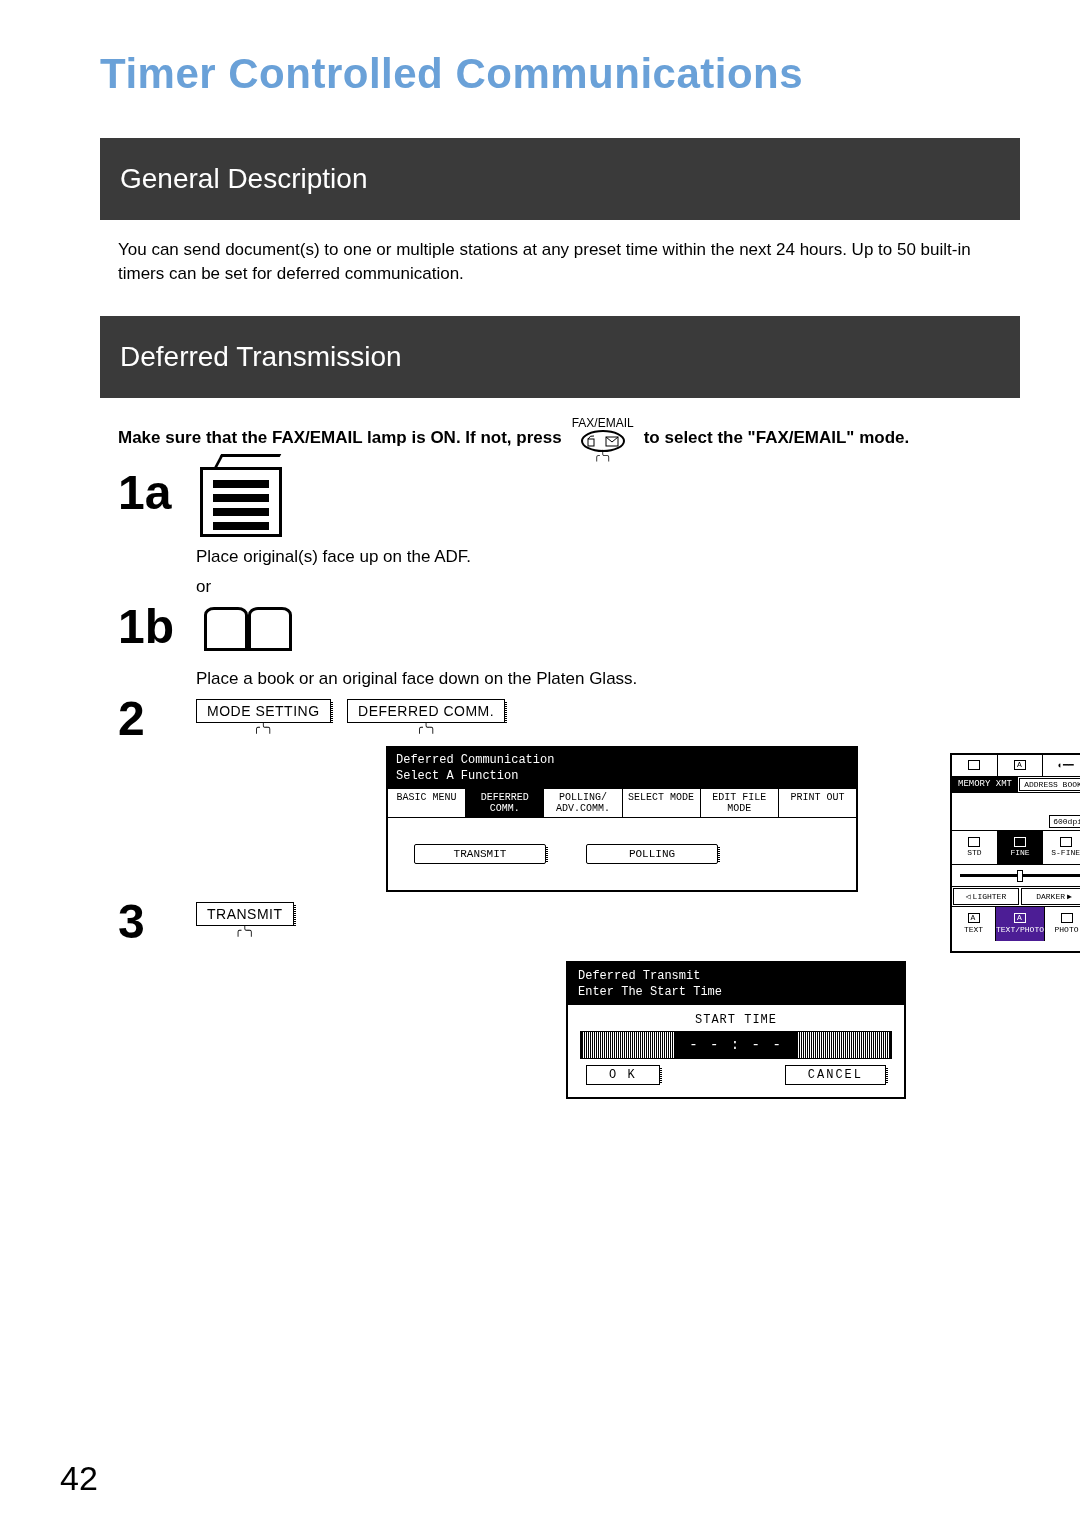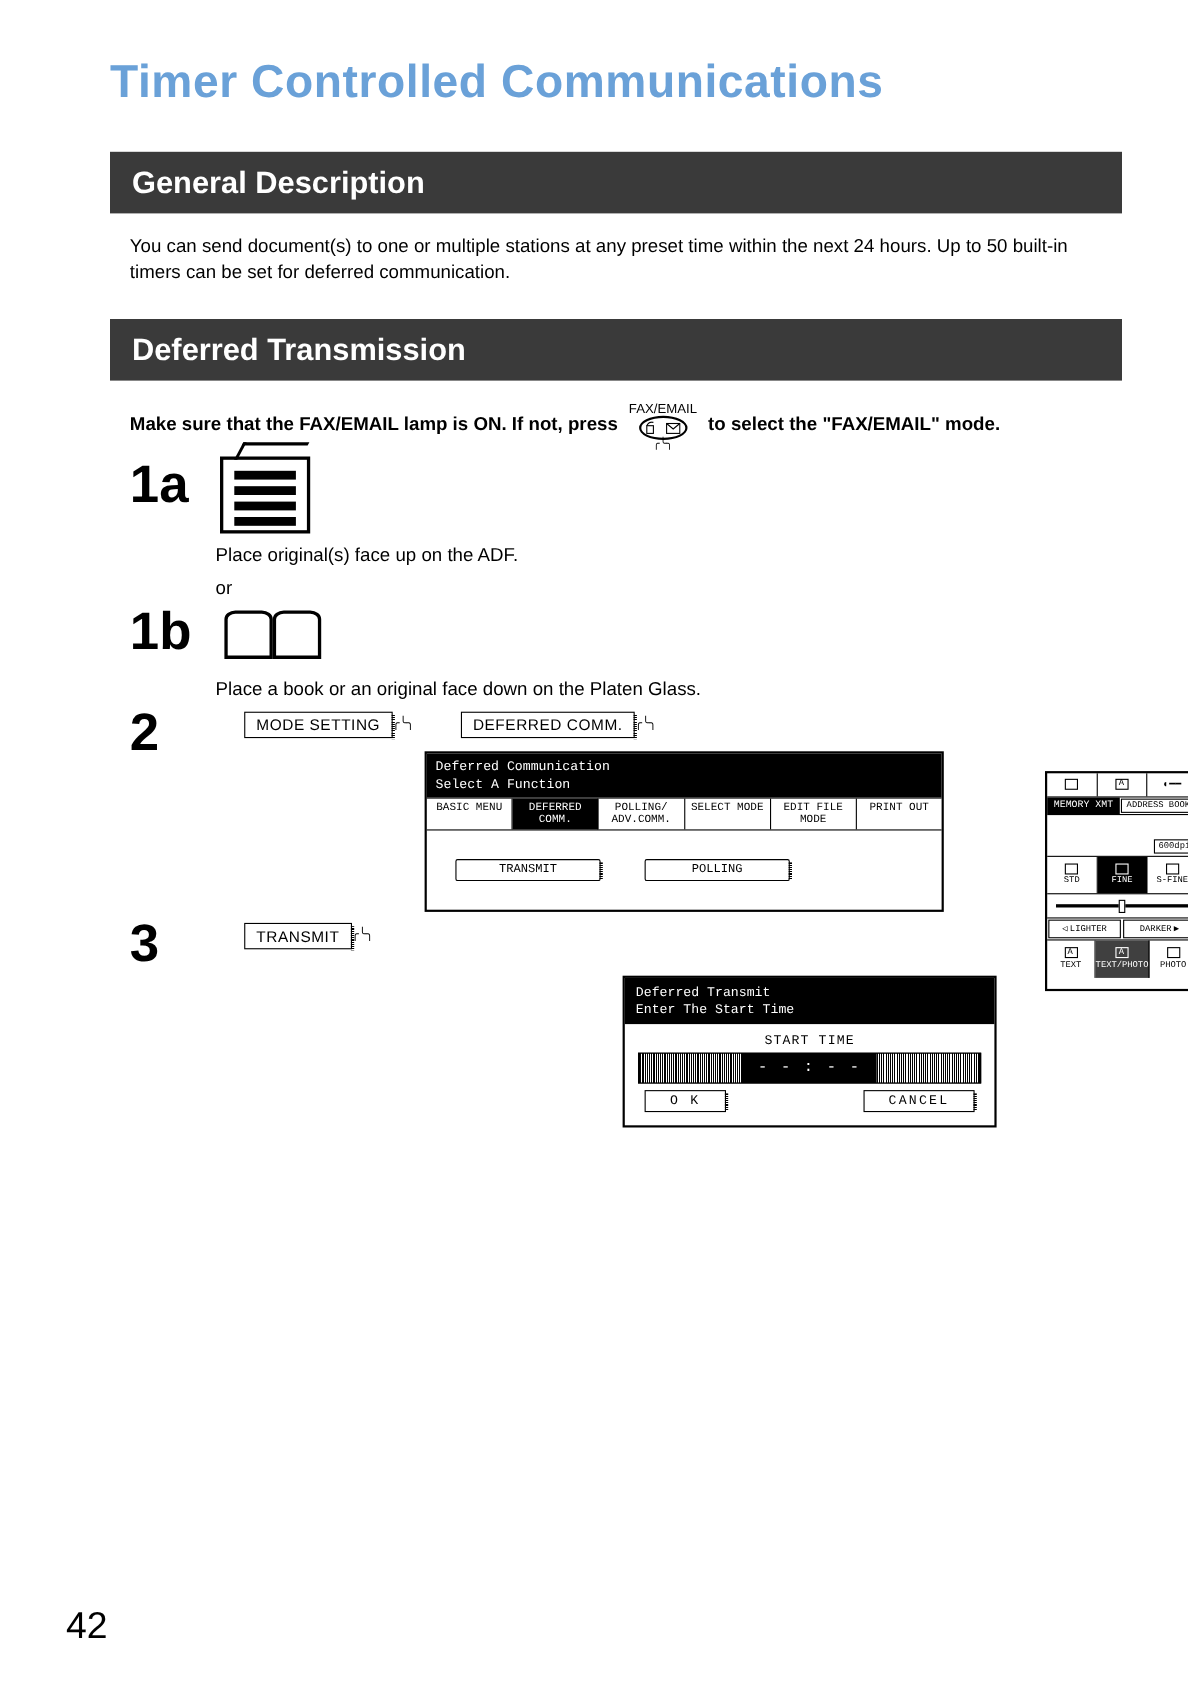--- a/index.html
+++ b/index.html
@@ -1,19 +1,19 @@
 <!DOCTYPE html>
 <html><head>
 <meta charset="utf-8">
 <style>
   * { box-sizing: border-box; margin: 0; padding: 0; }
   html, body { width: 1080px; height: 1528px; background: #fff; font-family: Arial, Helvetica, sans-serif; color: #000; }
   .page { padding: 40px 60px 20px 100px; position: relative; height: 100%; }
   .title { color: #6aa1d8; font-size: 42px; font-weight: bold; margin: 10px 0 40px 0; letter-spacing: 0.5px; }
-  .section-bar { background: #3a3a3a; color: #fff; font-size: 28px; font-weight: bold; padding: 12px 20px; margin-bottom: 18px; }
+  .section-bar { background: #3a3a3a; color: #fff; font-size: 28px; font-weight: normal; padding: 25px 20px; margin-bottom: 18px; }
   .body-text { font-size: 17px; line-height: 1.4; margin: 0 0 30px 18px; }
   .instr-line { font-size: 17px; font-weight: bold; margin: 10px 0 8px 18px; display:flex; align-items:center; flex-wrap:wrap; gap:4px; }
   .fax-email-stack { display:inline-flex; flex-direction:column; align-items:center; margin:0 6px; font-weight:normal; }
   .fax-email-caption { font-size:12px; }
   .oval-btn { width:44px; height:22px; border:2px solid #000; border-radius:50%/50%; display:flex; align-items:center; justify-content:center; gap:4px; }
   .press-hand { font-size:11px; line-height:1; margin-top:-2px; }
   .curly { font-size:10px; }
 
   .steps { margin-left: 18px; }
   .step-row { display:flex; align-items:flex-start; gap:12px; margin-bottom:6px; }
@@ -28,21 +28,21 @@
 
   
   .book-icon { display:inline-block; width:100px; height:52px; position:relative; vertical-align:middle; margin-left:4px; }
   .book-icon .pg { position:absolute; top:0; width:44px; height:44px; border:3px solid #000; border-top-left-radius:10px 8px; border-top-right-radius:10px 8px; background:#fff;}
   .book-icon .pgl { left:4px; }
   .book-icon .pgr { left:48px; }
 
   .step-text { font-size:17px; margin-top:10px; }
 
   
-  .key-btn { display:inline-flex; flex-direction:row; align-items:center; margin-right:12px; vertical-align:top;margin-left:26px; }
+  .key-btn { display:inline-flex; flex-direction:column; align-items:center; margin-right:12px; vertical-align:top; }
   .key-box { border:1.5px solid #000; padding:3px 10px; font-size:14px; letter-spacing:0.5px; position:relative; background:#fff;}
   .key-box::after { content:""; position:absolute; right:-3px; top:2px; width:3px; height:100%; background: repeating-linear-gradient(#000,#000 1px,transparent 1px,transparent 2px); }
   .key-hand { font-size:11px; margin-top:-2px; }
 
   
   .lcd1 { margin:12px 0 0 190px; width:472px; border:2px solid #000; background:#fff; font-family:"Courier New",monospace; font-size:12px; position:relative; }
   .lcd1 .hdr { background:#000; color:#fff; padding:4px 8px; line-height:1.35; }
   .lcd1 .tabs { display:flex; border-top:1.5px solid #000; border-bottom:1.5px solid #000; }
   .lcd1 .tab { flex:1; text-align:center; padding:3px 1px; border-right:1px solid #000; font-size:10px; line-height:1.1; }
   .lcd1 .tab:last-child { border-right:none; }
@@ -71,21 +71,21 @@
   .sp-res-row .cell:last-child{border-right:none;}
   .sp-res-row .cell.dark { background:#000; color:#fff; }
   .sp-slider { height:22px; border-bottom:1px solid #000; position:relative; }
   .sp-slider .track{ position:absolute; left:8px; right:8px; top:9px; height:3px; background:#000;}
   .sp-slider .knob { position:absolute; left:50%; top:5px; width:6px; height:12px; background:#fff; border:1px solid #000; transform:translateX(-50%);}
   .sp-ld-row { height:20px; display:flex; border-bottom:1px solid #000; }
   .sp-ld-row .btn { flex:1; border:1px solid #000; margin:1px; display:flex; align-items:center; justify-content:center; font-size:8px; gap:2px;}
   .sp-mode-row { height:34px; display:flex; }
   .sp-mode-row .m { flex:1; border-right:1px solid #000; display:flex; flex-direction:column; align-items:center; justify-content:center; font-size:8px; gap:2px;}
   .sp-mode-row .m:last-child{border-right:none;}
-  .sp-mode-row .m.dark { background:#404040; color:#fff; }
+  .sp-mode-row .m.dark { background:#4c1d95; color:#fff; }
   .ic-sq { width:12px; height:10px; border:1px solid currentColor; position:relative; }
   .ic-sq.doc::before { content:"A"; position:absolute; left:2px; top:-1px; font-size:8px; }
 
   
   .lcd2 { margin:24px 0 0 370px; width:340px; border:2px solid #000; background:#fff; font-family:"Courier New",monospace; font-size:12px; }
   .lcd2 .hdr { background:#000; color:#fff; padding:5px 10px; line-height:1.35; }
   .lcd2 .body { padding:8px 12px 12px 12px; text-align:center; }
   .lcd2 .stlabel { font-size:12px; margin-bottom:4px; letter-spacing:1px;}
   .lcd2 .time-box { border:1px solid #000; background:#000; color:#fff; height:28px; display:flex; align-items:center; justify-content:center; font-size:14px; letter-spacing:2px; position:relative; margin-bottom:6px;}
   .lcd2 .time-box::before, .lcd2 .time-box::after { content:""; position:absolute; top:0; bottom:0; width:30%; background:repeating-linear-gradient(90deg,#000,#000 1px,#fff 1px,#fff 2px);}

